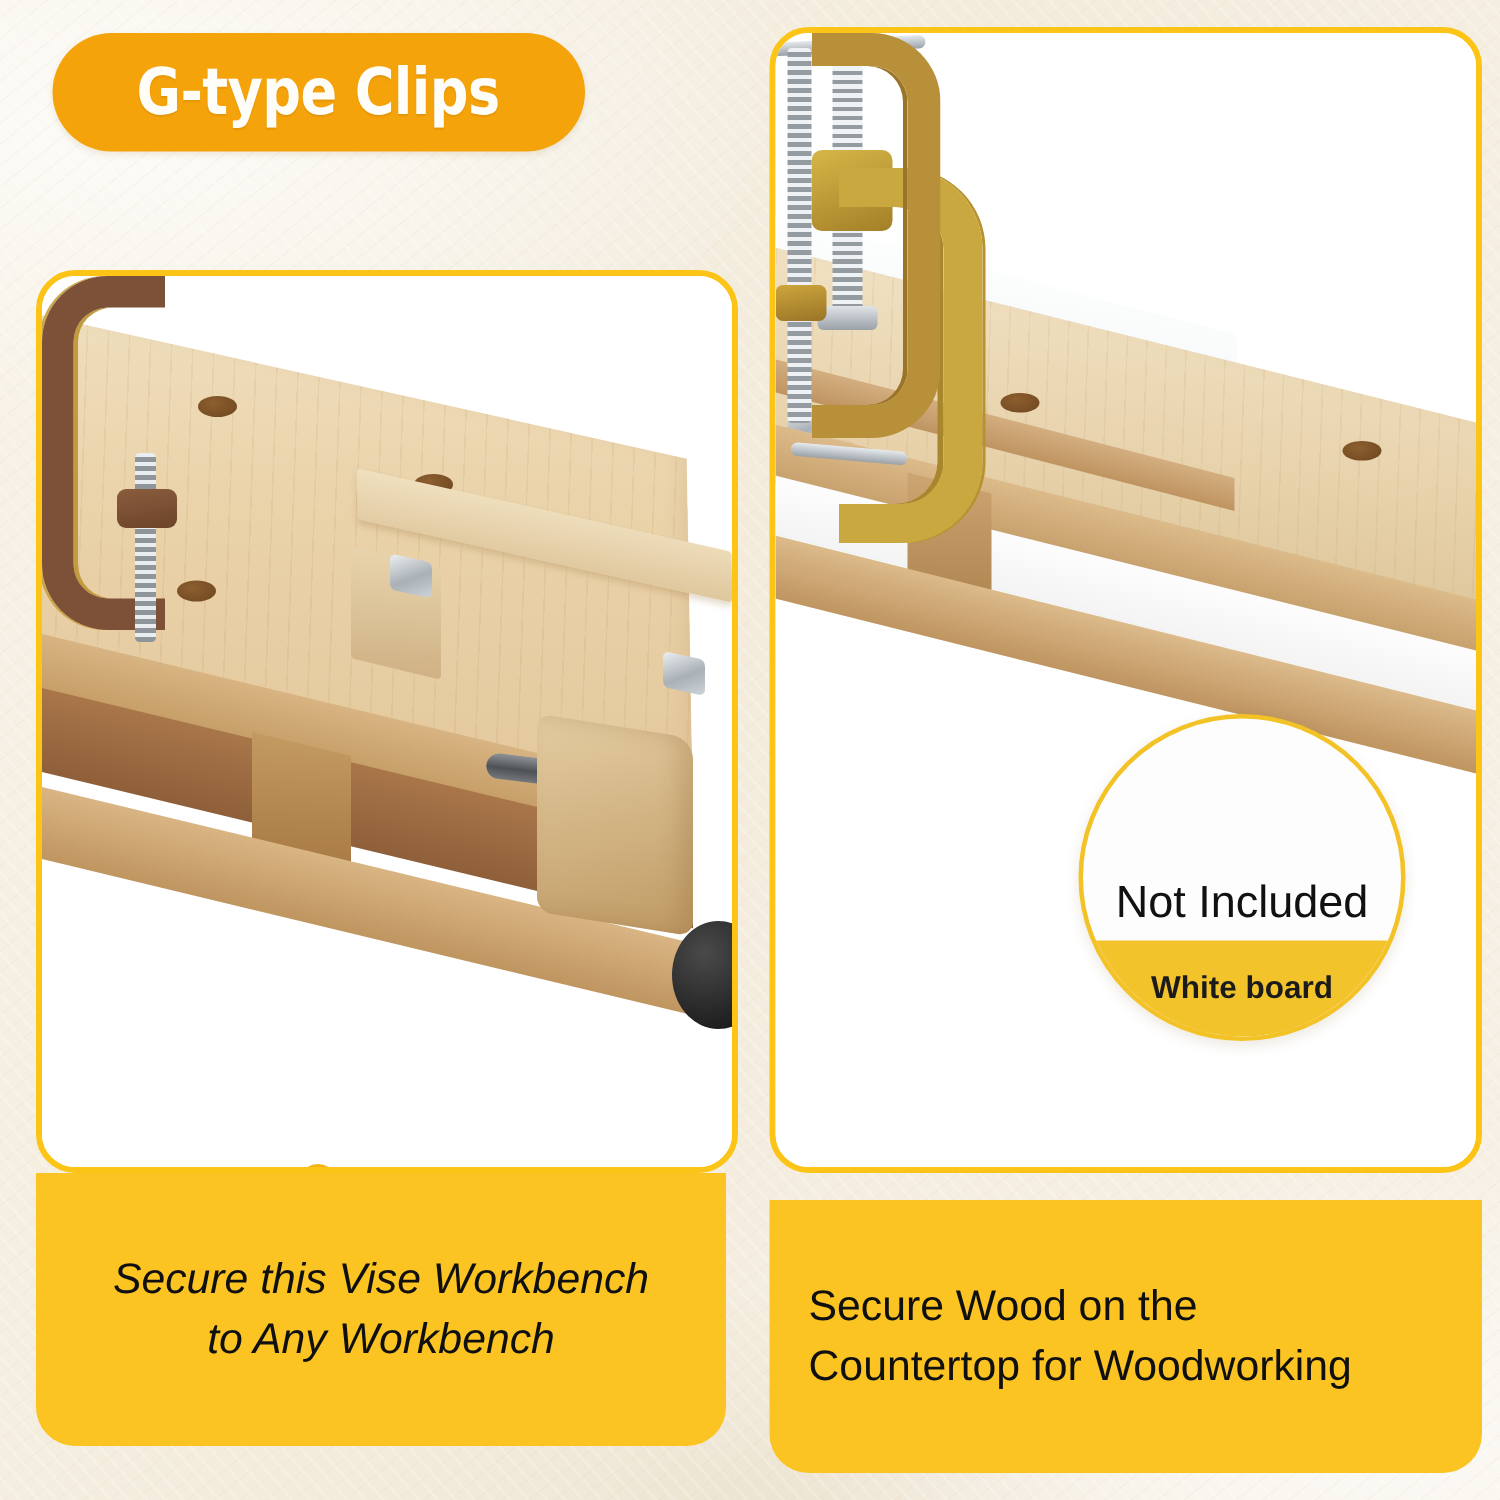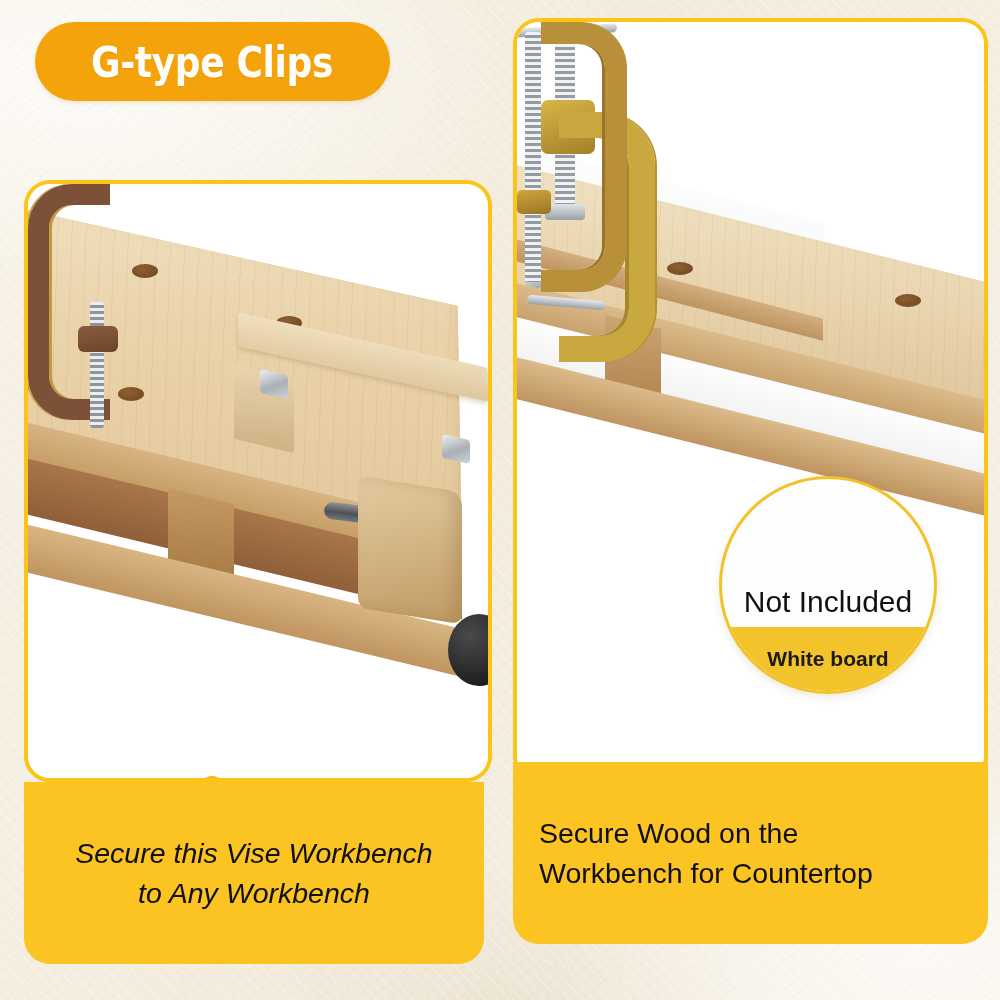--- a/index.html
+++ b/index.html
@@ -62,21 +62,21 @@
 
   
   .caption {
     position: absolute;
     background: #fbc422;
     border-radius: 0 0 26px 26px;
     display: flex; align-items: center;
     padding: 0 26px;
   }
   #caption-left  { left: 24px;  top: 782px; width: 460px; height: 182px; font-style: italic; }
-  #caption-right { left: 513px; top: 762px; width: 475px; height: 182px; }
+  #caption-right { left: 513px; top: 800px; width: 475px; height: 182px; }
   .caption .ct {
     color: #101010;
     font-size: 28.5px;
     line-height: 1.42;
     font-weight: 400;
   }
   #caption-left .ct  { text-align: center; width: 100%; }
   #caption-right .ct { text-align: left; width: 100%; }
 
   
@@ -389,21 +389,21 @@
       <div class="cnut"></div>
       <div class="chandle"></div>
     </div>
 
   </div>
 </div>
 
 <div class="caption" id="caption-right">
   <div class="ct">
     <span>Secure Wood on the</span><br>
-    <span>Workbench for Countertop</span>
+    <span>Countertop for Woodworking</span>
   </div>
 </div>
 
 <div id="not-included-badge">
   <div id="nib-top">
     <span class="t">Not Included</span>
   </div>
   <div id="nib-bot">
     <span class="t">White board</span>
   </div>

